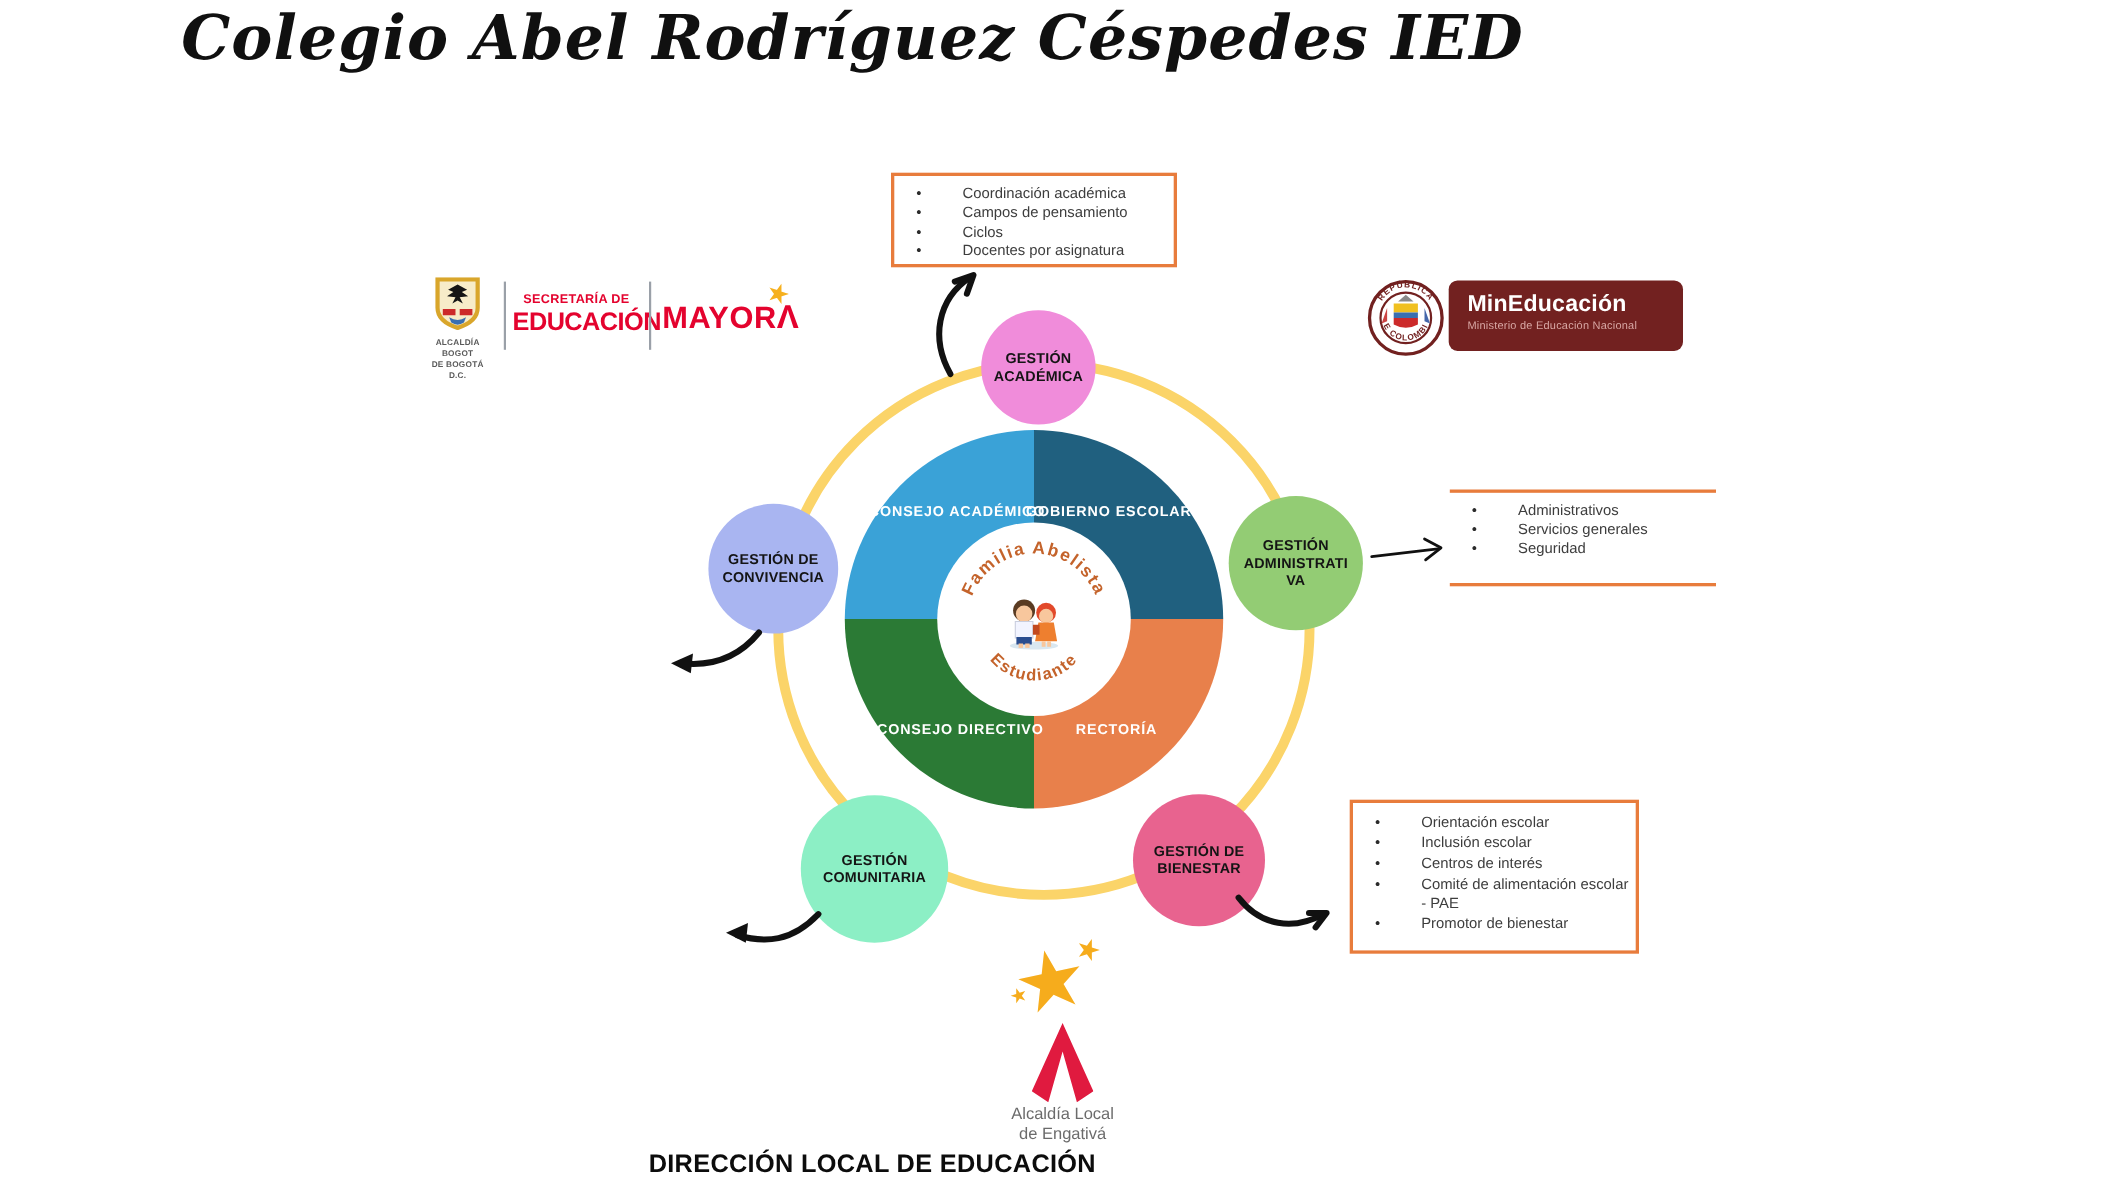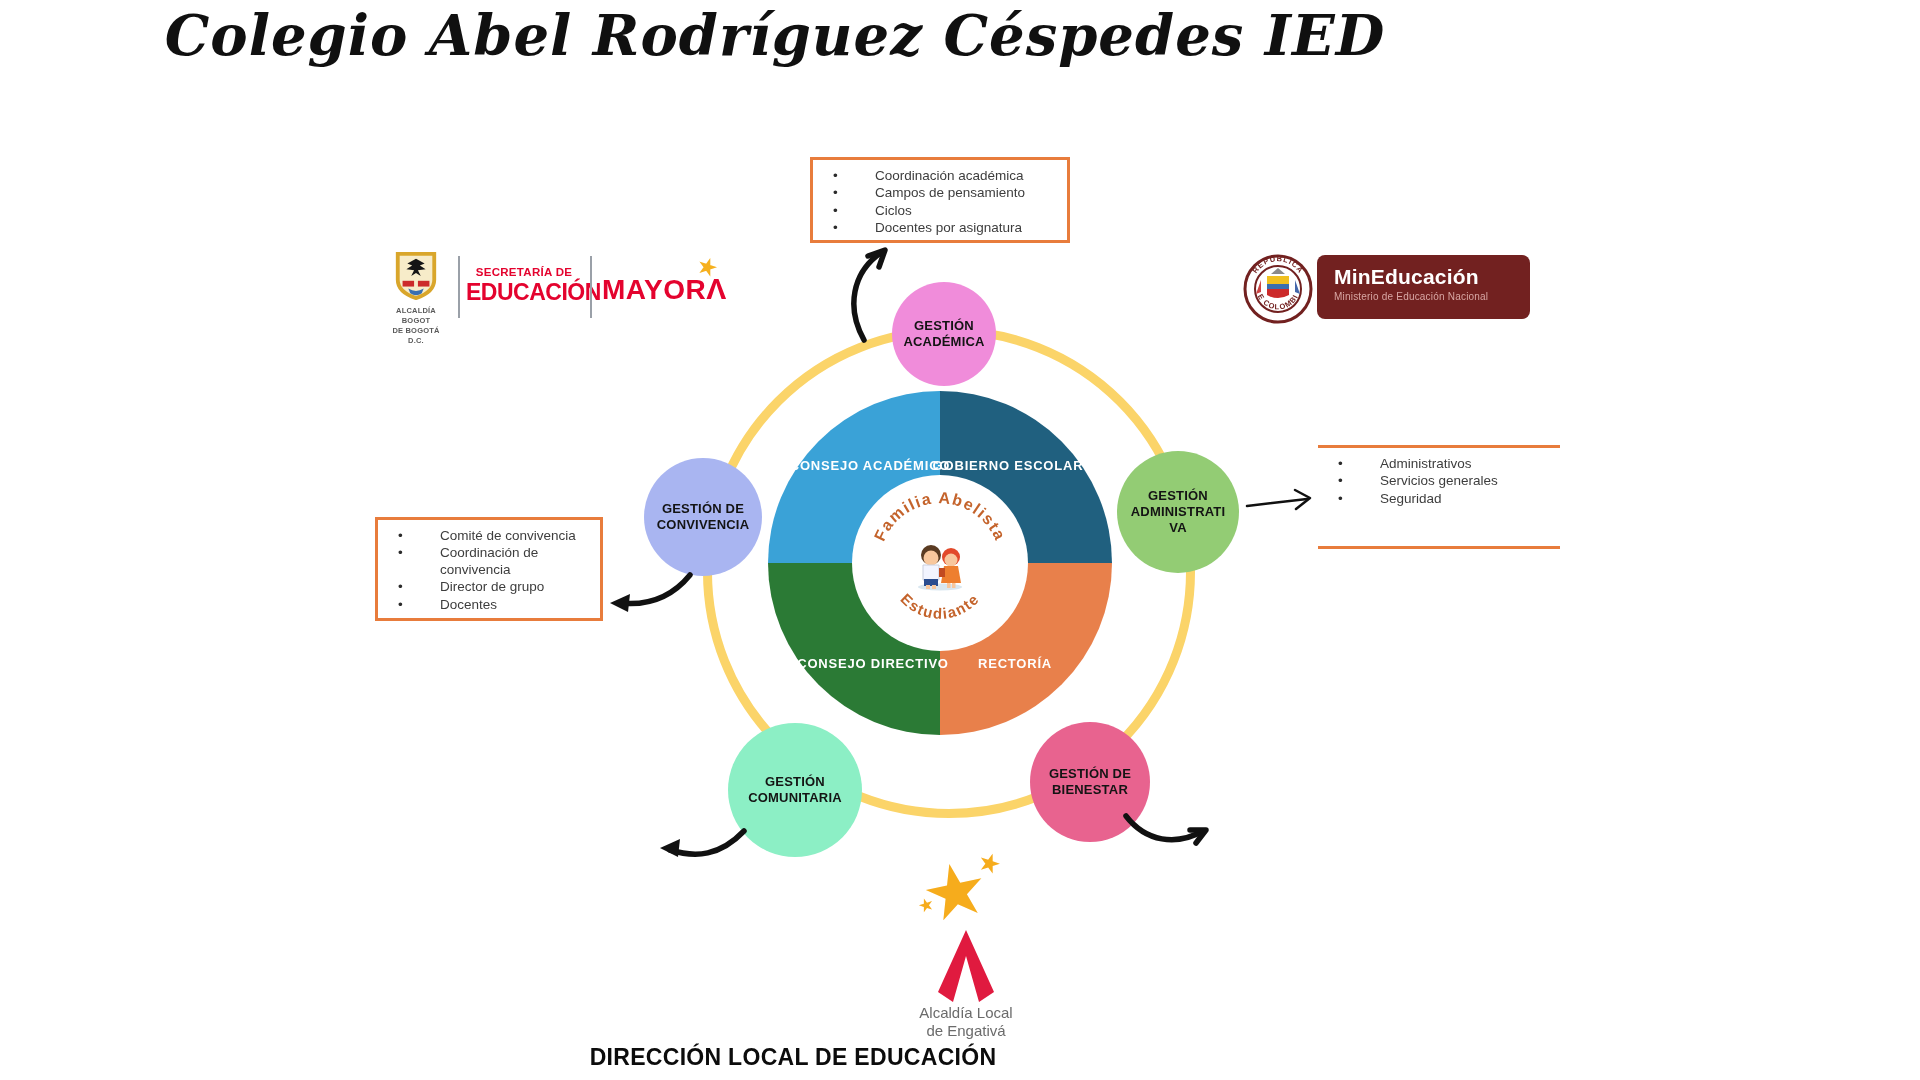--- a/index.html
+++ b/index.html
@@ -35,21 +35,21 @@
   .c-bienestar{left:1030px;top:722px;width:120px;height:120px;background:#E8638F;}
 
   
   .obox{position:absolute;background:#ffffff;border:3px solid #E87C3C;box-sizing:border-box;z-index:4;}
   .obox ul{margin:0;padding:7px 4px;list-style:none;}
   .obox li{position:relative;padding-left:58px;font-size:13.5px;color:#3D3D3D;line-height:1.22;
            margin:1px 0;}
   .obox li::before{content:"\2022";position:absolute;left:16px;top:0;color:#2b2b2b;}
   .b-academica{left:810px;top:157px;width:260px;height:86px;}
   .b-convivencia{left:375px;top:517px;width:228px;height:104px;}
-  .b-administrativa{left:1318px;top:445px;width:242px;height:104px;border-left:none;border-right:none;}
+  .b-administrativa{left:1318px;top:445px;width:242px;height:88px;border-left:none;border-right:none;}
   .b-comunitaria{left:428px;top:783px;width:230px;height:127px;}
   .b-bienestar{left:1227px;top:727px;width:263px;height:140px;}
   .b-bienestar li{margin:2.5px 0;}
 
   
   .arrows{position:absolute;left:0;top:0;width:1920px;height:1080px;z-index:5;pointer-events:none;}
 
   
   .crest{position:absolute;left:384px;top:252px;width:64px;text-align:center;}
   .crest-caption{margin-top:2px;font-size:7.5px;font-weight:bold;color:#5a5a5a;line-height:1.35;
@@ -187,33 +187,34 @@
 CONVIVENCIA</div>
 
   <div class="obox b-academica">
     <ul>
         <li>Coordinación académica</li>
         <li>Campos de pensamiento</li>
         <li>Ciclos</li>
         <li>Docentes por asignatura</li>
       </ul>
   </div>
-  <div class="obox b-convivencia">
-    <ul>
-        <li>Comité de convivencia</li>
-        <li>Coordinación de convivencia</li>
-        <li>Director de grupo</li>
-        <li>Docentes</li>
-      </ul>
-  </div>
   <div class="obox b-administrativa">
     <ul>
         <li>Administrativos</li>
         <li>Servicios generales</li>
         <li>Seguridad</li>
+      </ul>
+  </div>
+  <div class="obox b-bienestar">
+    <ul>
+        <li>Orientación escolar</li>
+        <li>Inclusión  escolar</li>
+        <li>Centros de interés</li>
+        <li>Comité de alimentación escolar  - PAE</li>
+        <li>Promotor de bienestar</li>
       </ul>
   </div>
 
   <svg class="arrows" viewBox="0 0 1920 1080">
     <g stroke="#111111" fill="none" stroke-linecap="round" stroke-linejoin="round">
       <path d="M 864,340 C 846,308 852,272 882,252" stroke-width="5.5"></path>
       <polyline points="868,256 885,250 879,267" stroke-width="5.5"></polyline>
       <path d="M 1247,506 L 1307,499" stroke-width="2.5"></path>
       <polyline points="1295,490 1310,498 1296,509" stroke-width="2.5"></polyline>
       <path d="M 690,575 C 672,597 648,606 620,603" stroke-width="5.5"></path>

